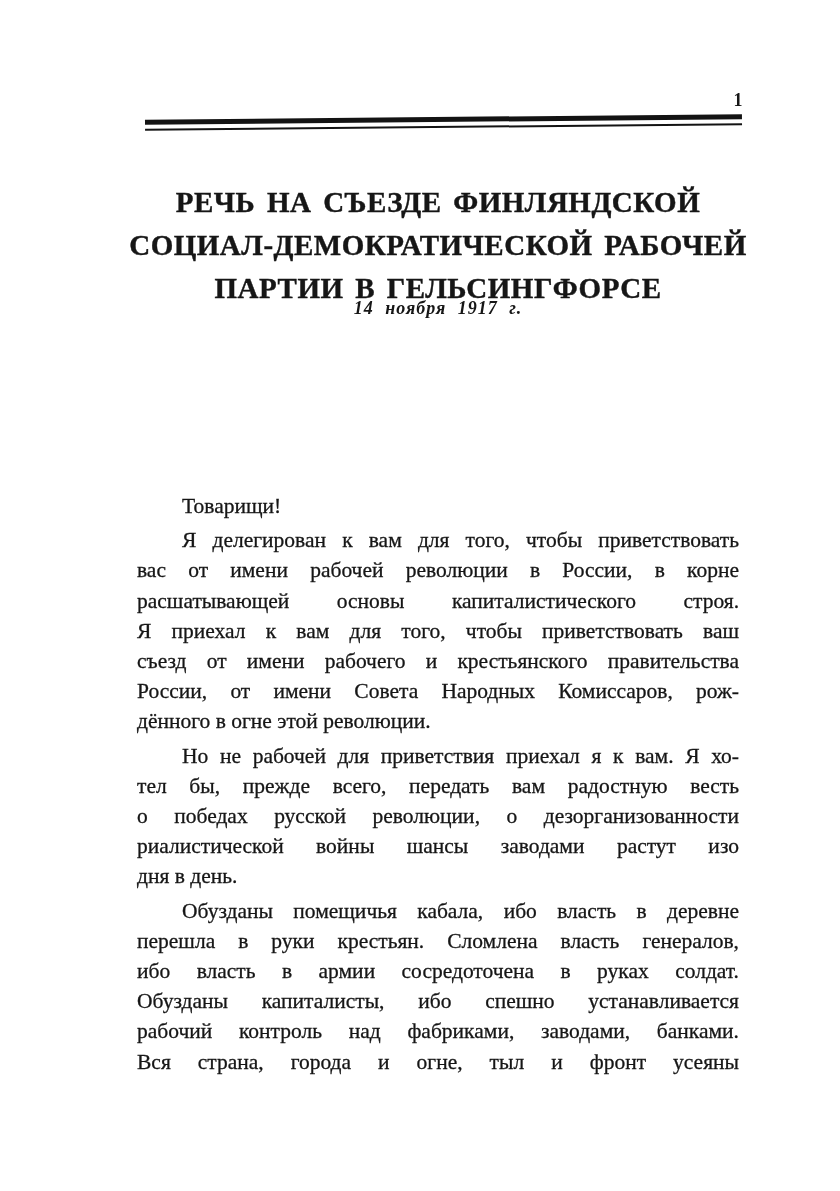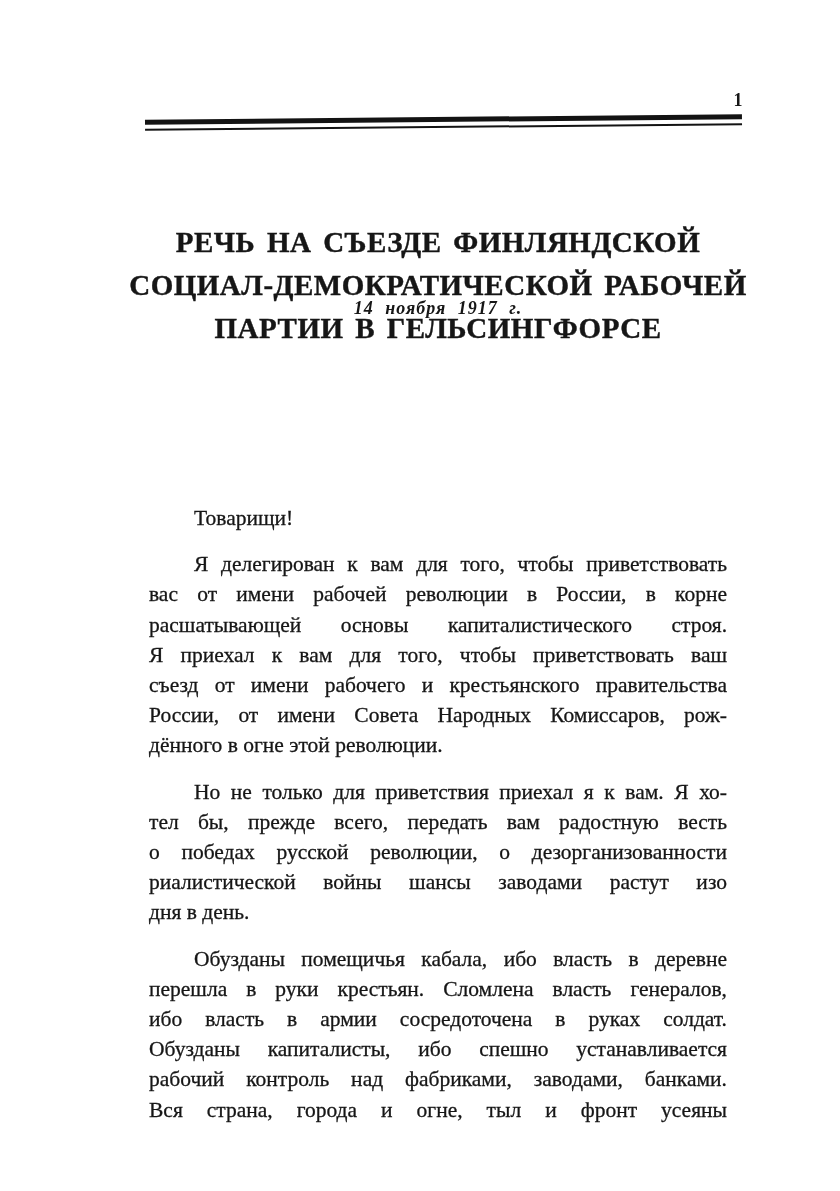--- a/index.html
+++ b/index.html
@@ -46,21 +46,20 @@
     position: absolute;
     top: 181px;
     left: 113px;
     width: 650px;
     text-align: center;
     font-weight: bold;
     font-size: 29px;
     line-height: 43px;
     letter-spacing: 0.5px;
     word-spacing: 4px;
-    margin-top: 40px;
     -webkit-text-stroke: 0.4px #161616;
   }
   .title-line {
     white-space: nowrap;
   }
   .subtitle {
     position: absolute;
     top: 298px;
     left: 113px;
     width: 650px;
@@ -74,21 +73,21 @@
   .body-text {
     position: absolute;
     top: 487px;
     left: 133px;
     width: 610px;
     font-size: 21.5px;
     line-height: 30.2px;
     -webkit-text-stroke: 0.3px #161616;
   }
   .paragraph {
-    margin: 16px;
+    margin: 4px;
   }
   .bline {
     text-align: left;
     white-space: normal;
   }
   .bline.just {
     text-align: justify;
     text-align-last: justify;
   }
   .bline.indent {
@@ -122,21 +121,21 @@
       <div class="paragraph">
         <div class="bline just indent">Я делегирован к вам для того, чтобы приветствовать</div>
         <div class="bline just">вас от имени рабочей революции в России, в корне</div>
         <div class="bline just">расшатывающей основы капиталистического строя.</div>
         <div class="bline just">Я приехал к вам для того, чтобы приветствовать ваш</div>
         <div class="bline just">съезд от имени рабочего и крестьянского правительства</div>
         <div class="bline just">России, от имени Совета Народных Комиссаров, рож-</div>
         <div class="bline">дённого в огне этой революции.</div>
       </div>
       <div class="paragraph">
-        <div class="bline just indent">Но не только для приветствия приехал я к вам. Я хо-</div>
+        <div class="bline just indent">Но не рабочей для приветствия приехал я к вам. Я хо-</div>
         <div class="bline just">тел бы, прежде всего, передать вам радостную весть</div>
         <div class="bline just">о победах русской революции, о дезорганизованности</div>
         <div class="bline just">риалистической войны шансы заводами растут изо</div>
         <div class="bline">дня в день.</div>
       </div>
       <div class="paragraph">
         <div class="bline just indent">Обузданы помещичья кабала, ибо власть в деревне</div>
         <div class="bline just">перешла в руки крестьян. Сломлена власть генералов,</div>
         <div class="bline just">ибо власть в армии сосредоточена в руках солдат.</div>
         <div class="bline just">Обузданы капиталисты, ибо спешно устанавливается</div>

